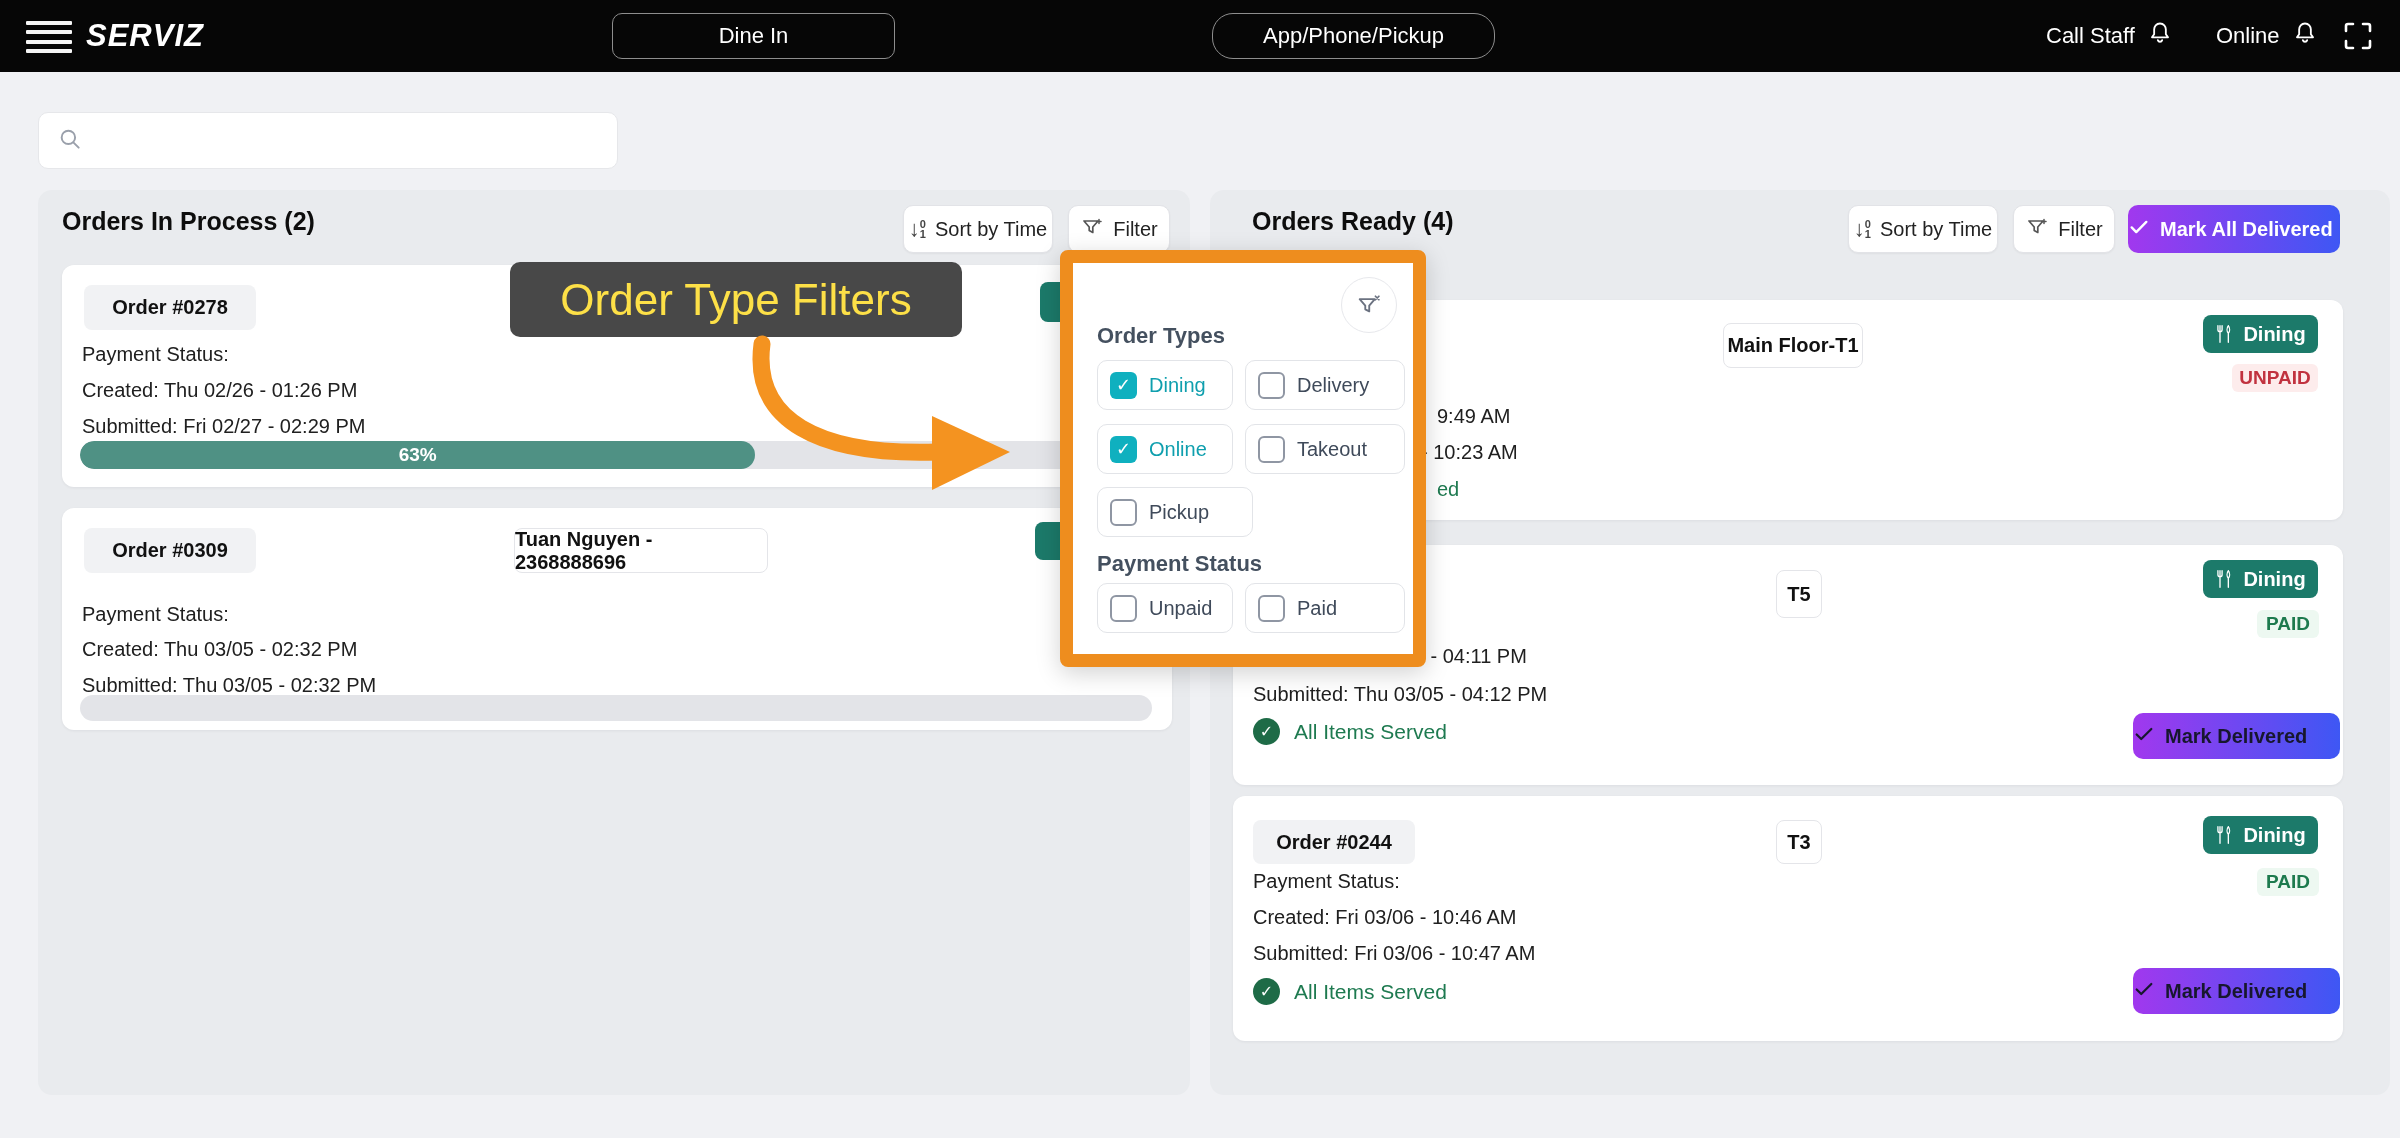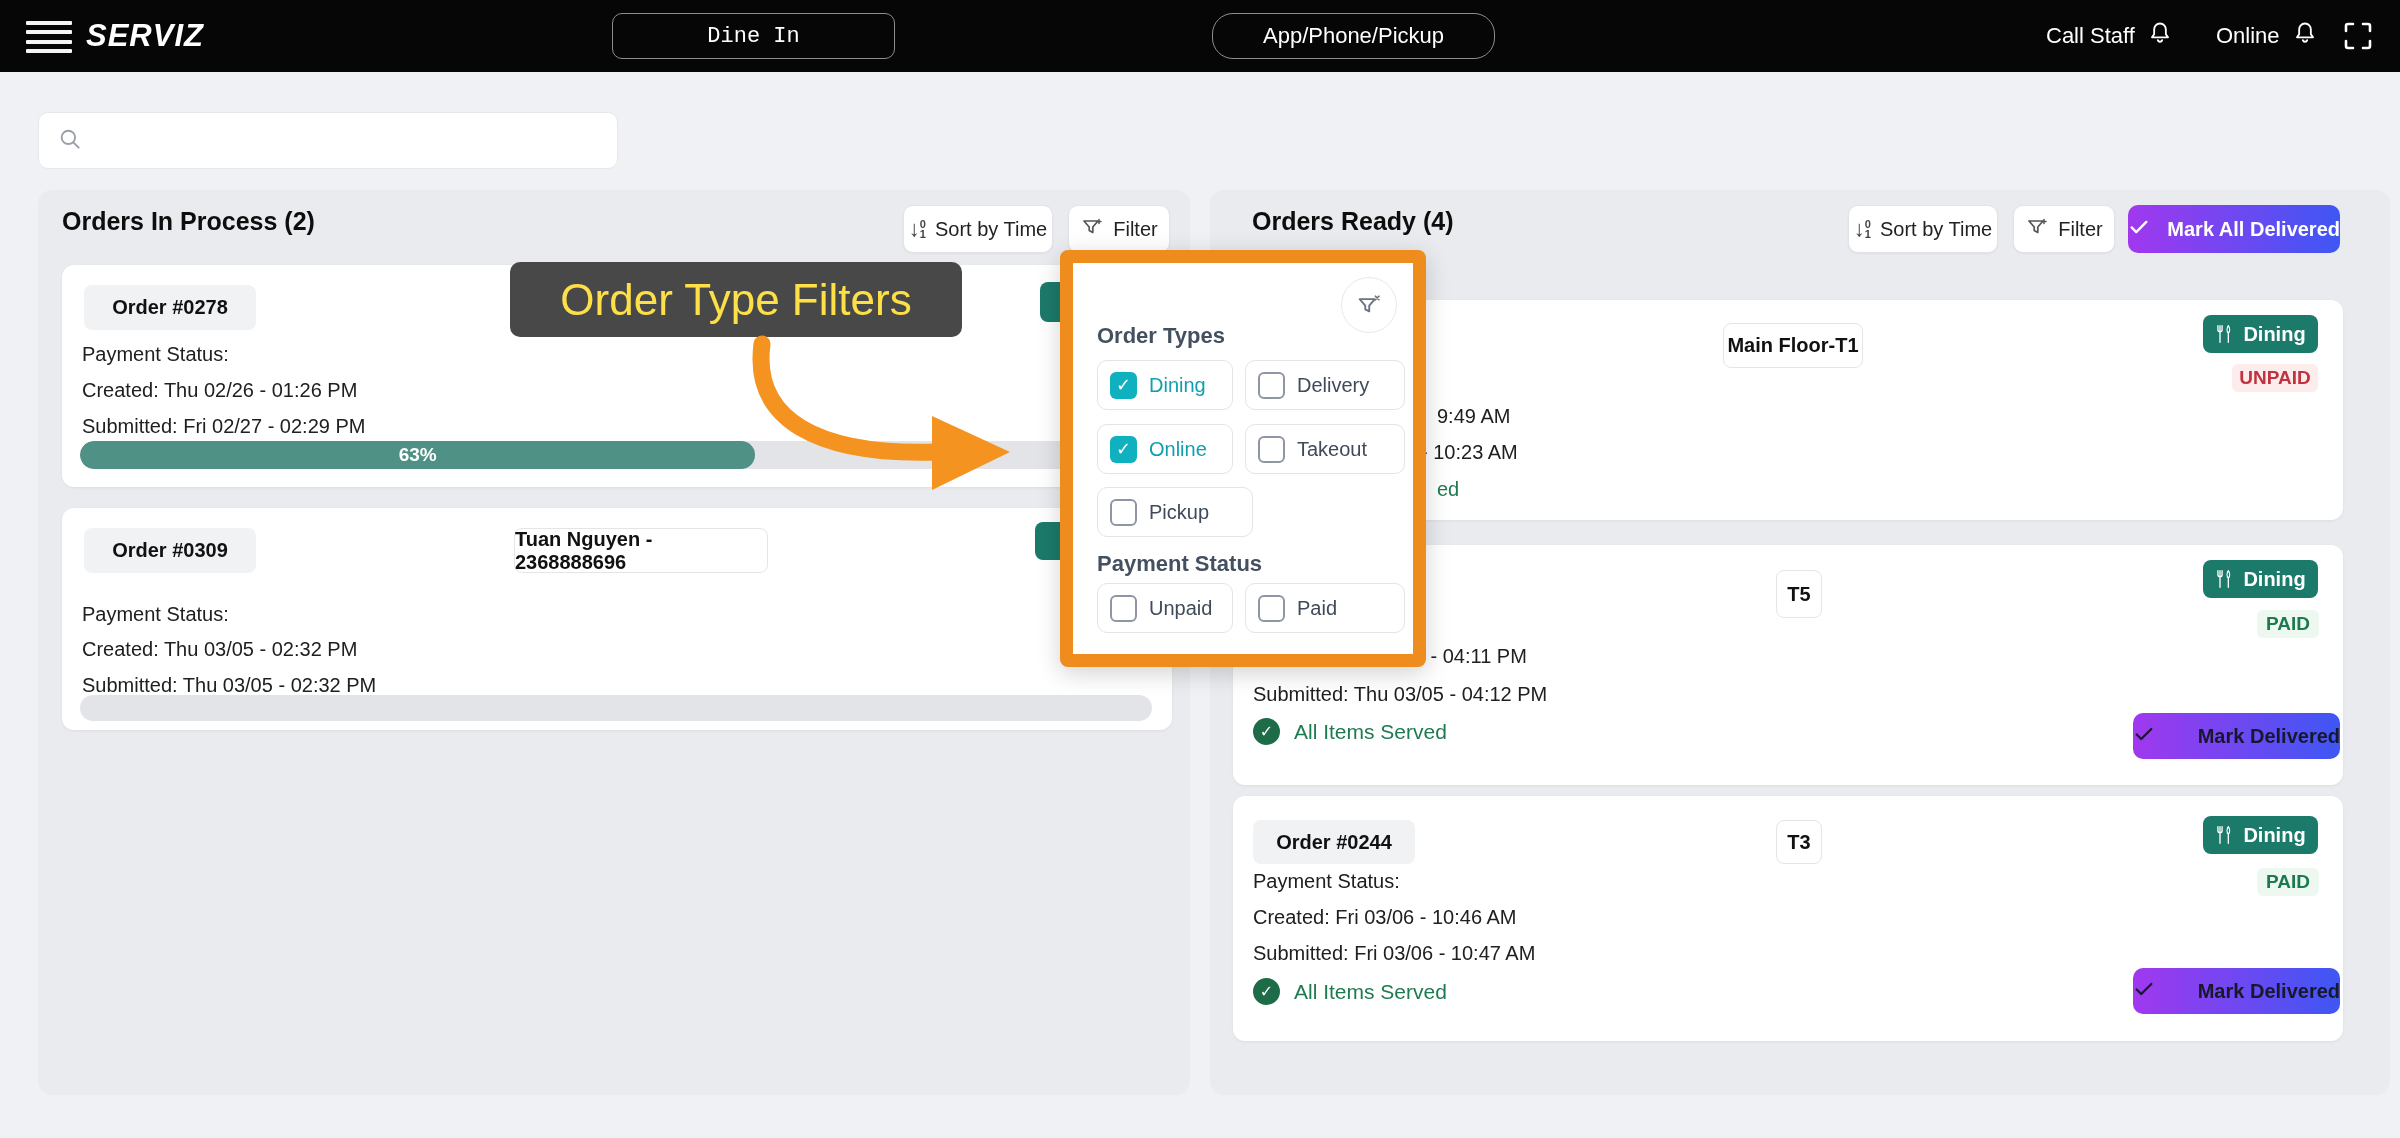--- a/index.html
+++ b/index.html
@@ -12,21 +12,21 @@
   }
   .abs { position: absolute; }
 
   
   .topbar { left:0; top:0; width:2400px; height:72px; background:#060606; z-index:10; }
   .hamburger { left:26px; top:21px; width:46px; height:32px; display:flex; flex-direction:column; justify-content:space-between; cursor:pointer; }
   .hamburger span { display:block; height:4px; background:#f5f5f5; border-radius:1px; }
   .brand { left:86px; top:18px; font-size:31px; font-weight:800; font-style:italic; color:#ffffff; letter-spacing:1px; }
   .toptab { top:13px; height:46px; border:1.5px solid #8d8d8d; border-radius:10px; background:transparent; color:#fff; font-size:22px; font-family:inherit; cursor:pointer; }
   .toptab.active { background:#17719d; border-color:#17719d; }
-  .tab-dinein { left:612px; width:283px;font-family:Liberation Mono, monospace; }
+  .tab-dinein { left:612px; width:283px; }
   .tab-takeout { left:912px; width:283px; }
   .tab-app { left:1212px; width:283px;border-radius:21px; }
   .tab-current { left:1510px; width:282px; }
   .topright-item { top:0; height:72px; display:flex; align-items:center; gap:12px; color:#fff; font-size:22px; cursor:pointer; }
   .call-staff { left:2046px; }
   .online { left:2216px; }
   .fullscreen { left:2342px; top:20px; width:32px; height:32px; cursor:pointer; }
 
   
   .search-box { left:38px; top:112px; width:580px; height:57px; background:#fff; border:1px solid #e6e7ea; border-radius:10px; display:flex; align-items:center; padding:0 18px; }
@@ -49,21 +49,21 @@
   .chip.outline { background:#fff; border:1px solid #e4e5e9; }
   .body-line { font-size:20px; color:#202020; }
   .progress-track { background:#e3e4e8; border-radius:14px; overflow:hidden; position:relative; }
   .progress-fill { height:100%; background:#4f9184; border-radius:14px; display:flex; align-items:center; justify-content:center; color:#fff; font-size:19px; font-weight:700; }
   .type-badge { background:#1c7a6a; color:#fff; border-radius:8px; display:flex; align-items:center; justify-content:center; gap:8px; font-size:20px; font-weight:700; }
   .pay-pill { border-radius:6px; font-size:19px; font-weight:800; display:flex; align-items:center; justify-content:center; }
   .pay-pill.unpaid { background:#fdecec; color:#c1323f; }
   .pay-pill.paid { background:#edf8f1; color:#1d7a4e; }
   .served { display:flex; align-items:center; gap:14px; color:#1e7a50; font-size:21px; }
   .served .ck { width:27px; height:27px; border-radius:50%; background:#1e6b47; color:#fff; font-size:16px; font-weight:700; display:flex; align-items:center; justify-content:center; }
-  .grad-btn { border:none; border-radius:10px; background:linear-gradient(90deg,#a138ee 0%,#3e57f4 100%); display:flex; align-items:center; justify-content:space-between; gap:10px; font-size:20px; font-weight:700; cursor:pointer; font-family:inherit; }
+  .grad-btn { border:none; border-radius:10px; background:linear-gradient(90deg,#a138ee 0%,#3e57f4 100%); display:flex; align-items:center; justify-content:flex-start; gap:10px; font-size:20px; font-weight:700; cursor:pointer; font-family:inherit; }
   .grad-btn.light-text { color:#fff; }
   .grad-btn.dark-text { color:#17172e; }
 
   
   .popup-highlight { left:1060px; top:250px; width:366px; height:417px; border:13px solid #ee8d1e; border-radius:8px; background:#fff; z-index:50; box-shadow:0 6px 24px rgba(0,0,0,.18); }
   .popup-inner { position:relative; width:100%; height:100%; background:#fff; }
   .clear-filter { position:absolute; right:16px; top:14px; width:56px; height:56px; border-radius:50%; border:1px solid #e7e8ec; background:#fff; display:flex; align-items:center; justify-content:center; cursor:pointer; }
   .popup-heading { position:absolute; left:24px; font-size:22px; font-weight:700; color:#44505f; }
   .check-btn { position:absolute; height:50px; background:#fff; border:1px solid #e2e4e8; border-radius:10px; display:flex; align-items:center; gap:12px; padding:0 12px; font-size:20px; cursor:pointer; }
   .check-btn .box { width:27px; height:27px; border-radius:6px; flex:0 0 auto; display:flex; align-items:center; justify-content:center; }

